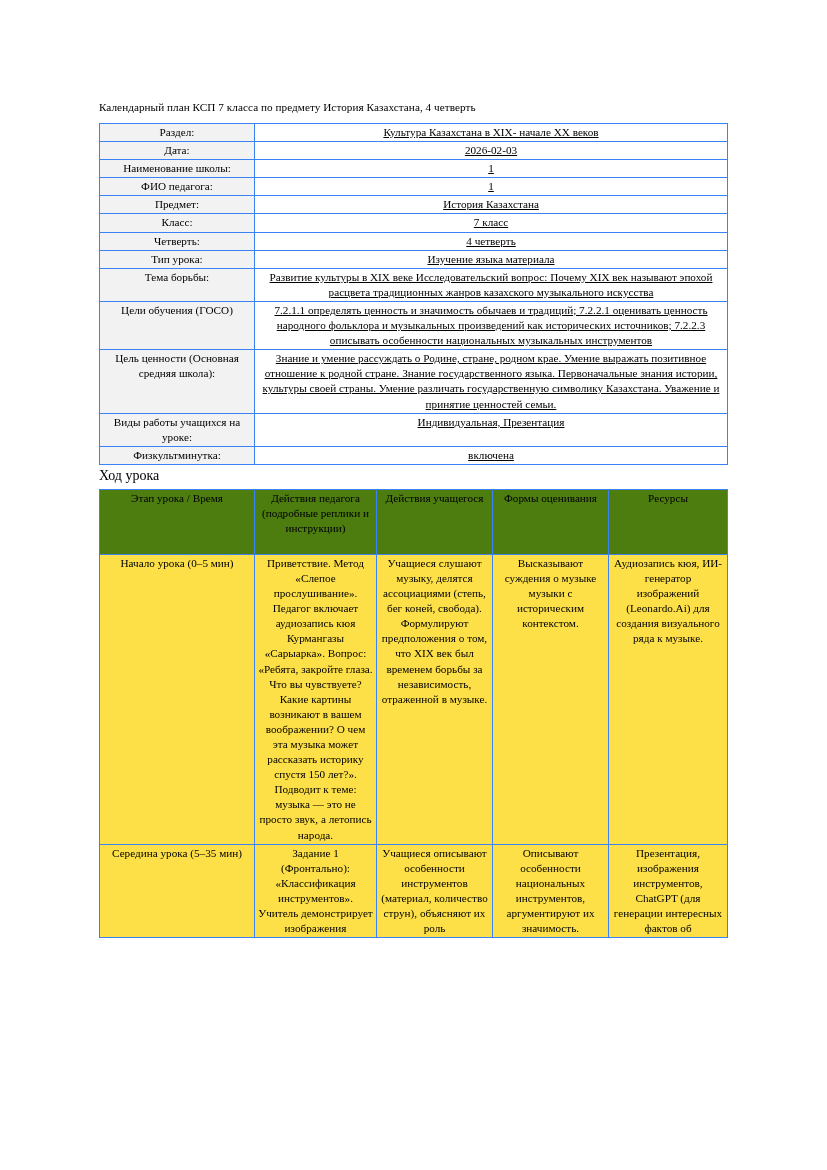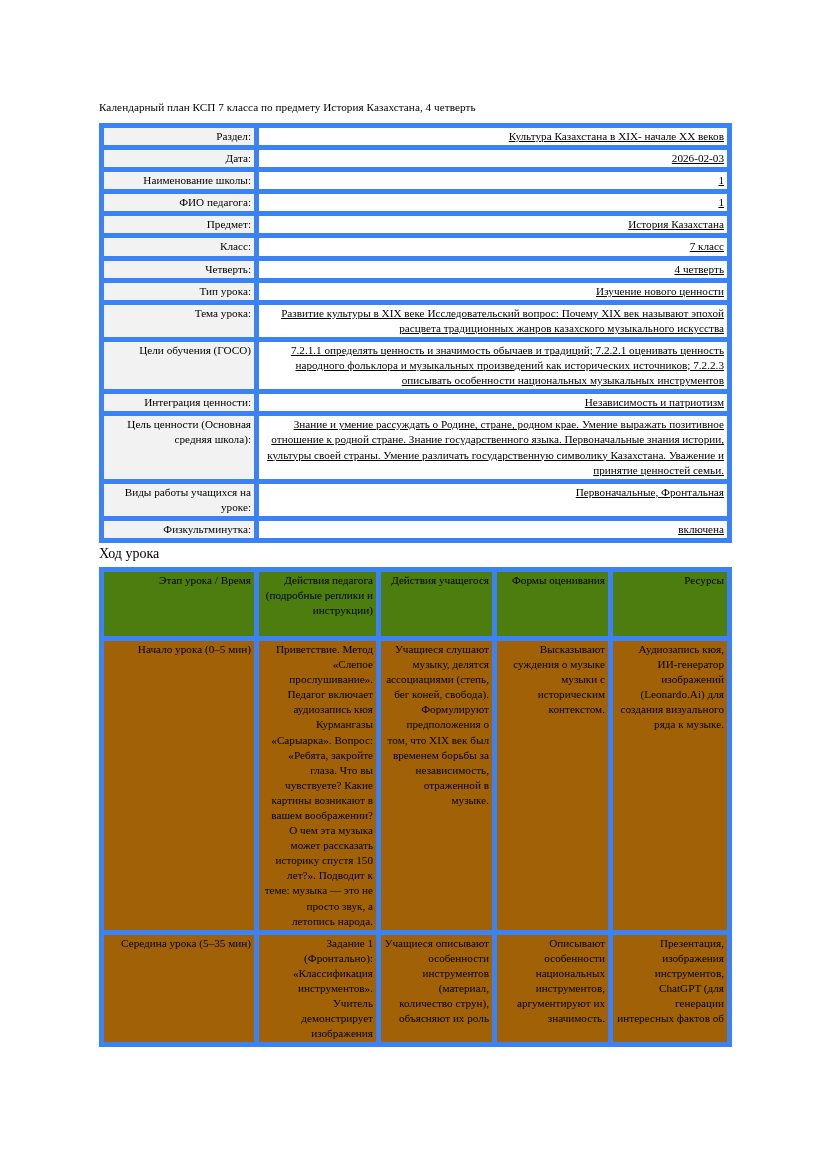--- a/index.html
+++ b/index.html
@@ -43,24 +43,24 @@
     margin: 3px 0 6px 0;
   }
   table {
     border-collapse: collapse;
     width: 628px;
     table-layout: fixed;
     font-size: 11.2px;
     line-height: 15.1px;
   }
   table td, table th {
-    border: 5px solid #3b82f6;
+    border: 1px solid #3b82f6;
     padding: 1px 3px 1px 3px;
     vertical-align: top;
-    text-align: right;
+    text-align: center;
     font-weight: normal;
     word-wrap: break-word;
     overflow-wrap: break-word;
     hyphens: none;
   }
   
   .info-table col.c-label { width: 155px; }
   .info-table col.c-value { width: 473px; }
   .info-table td.label {
     background: #f2f2f2;
@@ -73,21 +73,21 @@
   .flow-table col.f1 { width: 155px; }
   .flow-table col.f2 { width: 122px; }
   .flow-table col.f3 { width: 116px; }
   .flow-table col.f4 { width: 116px; }
   .flow-table col.f5 { width: 119px; }
   .flow-table thead td {
     background: #4d7c0f;
     height: 62px;
   }
   .flow-table tbody td {
-    background: #a16207;
+    background: #fde047;
   }
 </style>
 </head>
 <body>
 
 <div class="page">
   <div class="content">
 
     <p class="doc-title">Календарный план КСП 7 класса по предмету История Казахстана, 4 четверть</p>
 
@@ -120,41 +120,37 @@
         <tr>
           <td class="label">Класс:</td>
           <td class="value">7 класс</td>
         </tr>
         <tr>
           <td class="label">Четверть:</td>
           <td class="value">4 четверть</td>
         </tr>
         <tr>
           <td class="label">Тип урока:</td>
-          <td class="value">Изучение нового ценности</td>
+          <td class="value">Изучение языка материала</td>
         </tr>
         <tr>
-          <td class="label">Тема урока:</td>
+          <td class="label">Тема борьбы:</td>
           <td class="value">Развитие культуры в XIX веке Исследовательский вопрос: Почему XIX век называют эпохой расцвета традиционных жанров казахского музыкального искусства</td>
         </tr>
         <tr>
           <td class="label">Цели обучения (ГОСО)</td>
           <td class="value">7.2.1.1 определять ценность и значимость обычаев и традиций; 7.2.2.1 оценивать ценность народного фольклора и музыкальных произведений как исторических источников; 7.2.2.3 описывать особенности национальных музыкальных инструментов</td>
         </tr>
         <tr>
-          <td class="label">Интеграция ценности:</td>
-          <td class="value">Независимость и патриотизм</td>
-        </tr>
-        <tr>
           <td class="label">Цель ценности (Основная средняя школа):</td>
           <td class="value">Знание и умение рассуждать о Родине, стране, родном крае. Умение выражать позитивное отношение к родной стране. Знание государственного языка. Первоначальные знания истории, культуры своей страны. Умение различать государственную символику Казахстана. Уважение и принятие ценностей семьи.</td>
         </tr>
         <tr>
           <td class="label">Виды работы учащихся на уроке:</td>
-          <td class="value">Первоначальные, Фронтальная</td>
+          <td class="value">Индивидуальная, Презентация</td>
         </tr>
         <tr>
           <td class="label">Физкультминутка:</td>
           <td class="value">включена</td>
         </tr>
       </tbody>
     </table>
 
     <p class="section-label">Ход урока</p>
 

